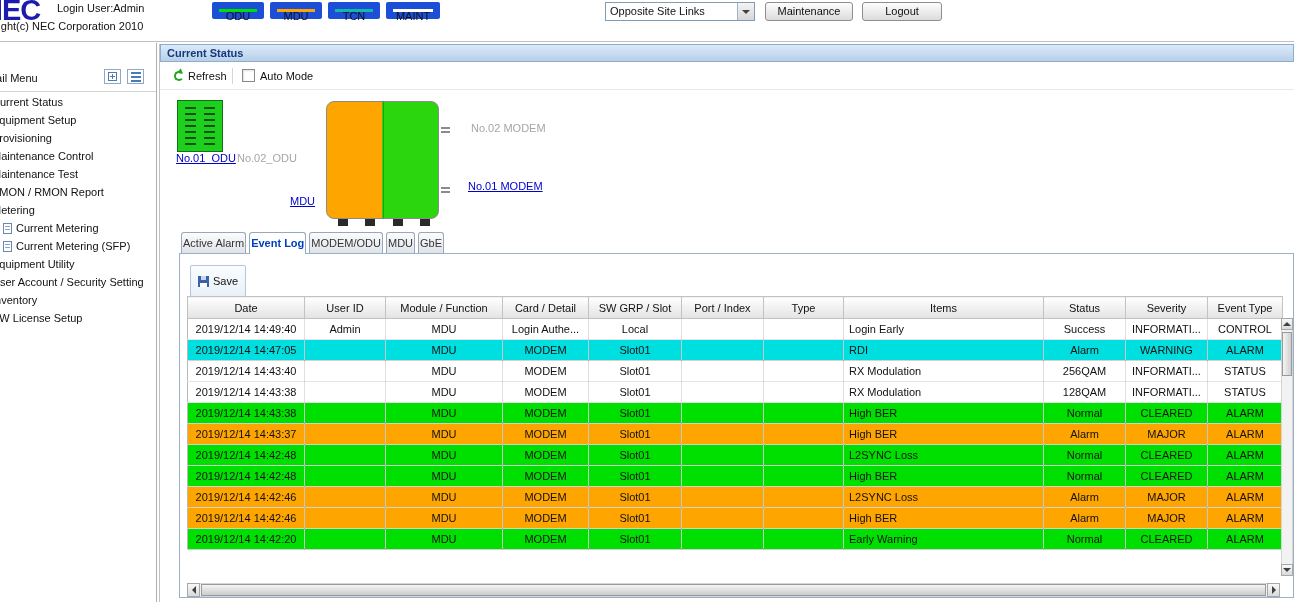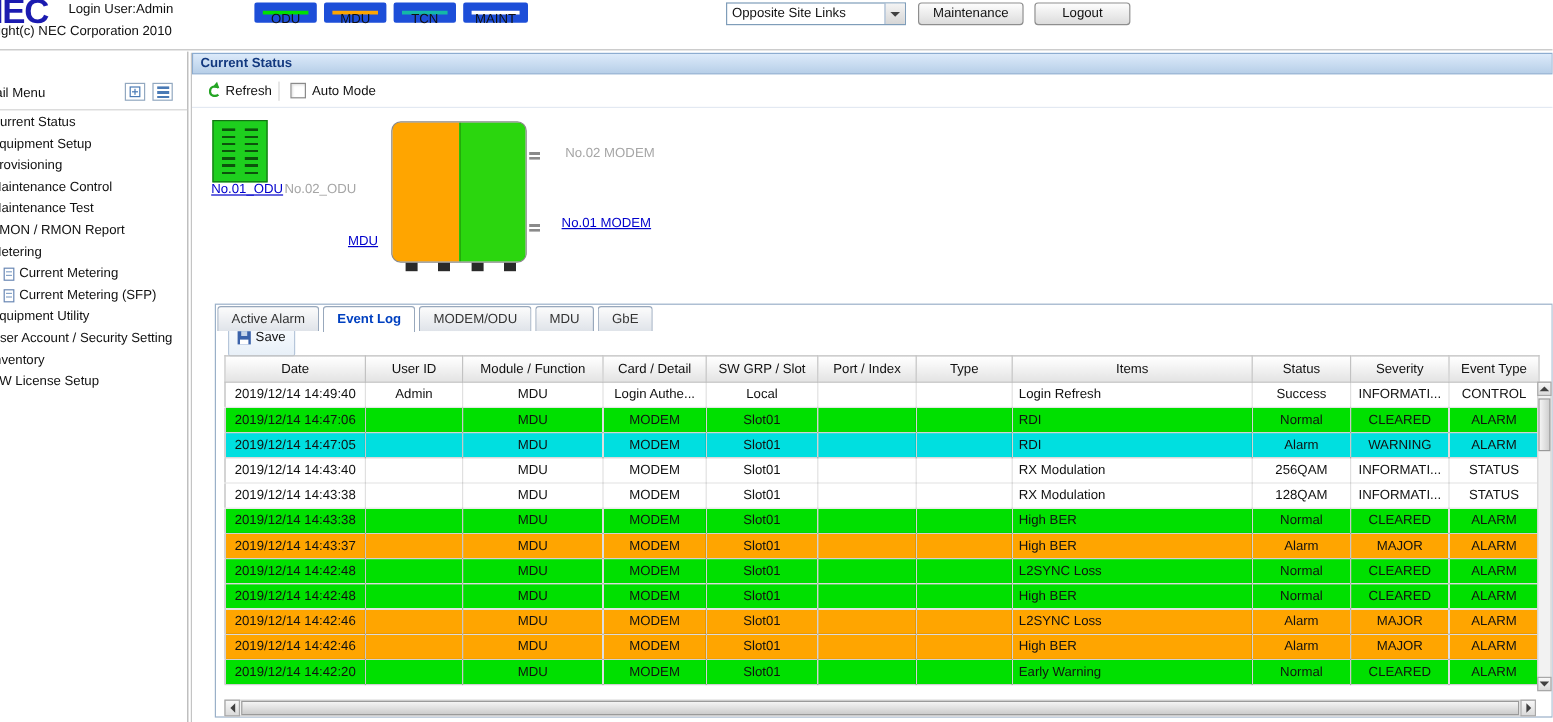--- a/index.html
+++ b/index.html
@@ -67,22 +67,22 @@
   .dlink { position:absolute; color:#0000cc; text-decoration:underline; cursor:pointer; white-space:nowrap; }
   .odu1 { left:16px; top:60px; }
   .mdul { left:130px; top:103px; }
   .modem1 { left:308px; top:88px; }
   .dgray { position:absolute; color:#a6a6a6; white-space:nowrap; }
   .odu2 { left:77px; top:60px; }
   .modem2 { left:311px; top:30px; }
 
   
   .tabs { position:absolute; left:21px; top:188px; height:21px; display:flex; gap:3px; z-index:2; }
-  .tab { padding:0 11px; height:21px; line-height:20px; border:1px solid #98a8bc; border-bottom:none; border-radius:3px 3px 0 0;
-    background:linear-gradient(#fcfcfc,#dfe3e9); color:#333; cursor:default;margin-top:23px; }
+  .tab { padding:0 1px; height:21px; line-height:20px; border:1px solid #98a8bc; border-bottom:none; border-radius:3px 3px 0 0;
+    background:linear-gradient(#fcfcfc,#dfe3e9); color:#333; cursor:default; }
   .tab.active { background:#fff; color:#0040c0; font-weight:bold; height:22px; }
   .tab-panel { position:absolute; left:19px; top:209px; right:0; bottom:4px; border:1px solid #9ab0c8; background:#fff; }
   .save-btn { position:absolute; left:10px; top:11px; height:32px; padding:0 7px; display:flex; align-items:center; gap:4px;
     border:1px solid #b6c6da; background:linear-gradient(#fbfdff,#e8f0f8); border-radius:2px; cursor:default; }
   .floppy { width:11px; height:11px; background:#3a62aa; position:relative; display:inline-block; flex:none; }
   .floppy::before { content:""; position:absolute; left:3px; top:0; width:5px; height:4px; background:#c8d6ea; }
   .floppy::after { content:""; position:absolute; left:2px; bottom:0; width:7px; height:4px; background:#fff; }
 
   
   .grid { position:absolute; left:7px; top:42px; border-collapse:collapse; table-layout:fixed; border:1px solid #b8b8b8; }
@@ -273,37 +273,24 @@
           </thead>
         <tbody>
             <tr>
               <td>2019/12/14 14:49:40</td>
               <td>Admin</td>
               <td>MDU</td>
               <td>Login Authe...</td>
               <td>Local</td>
               <td></td>
               <td></td>
-              <td class="left">Login Refresh</td>
+              <td class="left">Login Early</td>
               <td>Success</td>
               <td>INFORMATI...</td>
               <td>CONTROL</td>
-            </tr>
-            <tr class="colored" style="background: rgb(0, 224, 0);">
-              <td>2019/12/14 14:47:06</td>
-              <td></td>
-              <td>MDU</td>
-              <td>MODEM</td>
-              <td>Slot01</td>
-              <td></td>
-              <td></td>
-              <td class="left">RDI</td>
-              <td>Normal</td>
-              <td>CLEARED</td>
-              <td>ALARM</td>
             </tr>
             <tr class="colored" style="background: rgb(0, 223, 224);">
               <td>2019/12/14 14:47:05</td>
               <td></td>
               <td>MDU</td>
               <td>MODEM</td>
               <td>Slot01</td>
               <td></td>
               <td></td>
               <td class="left">RDI</td>

